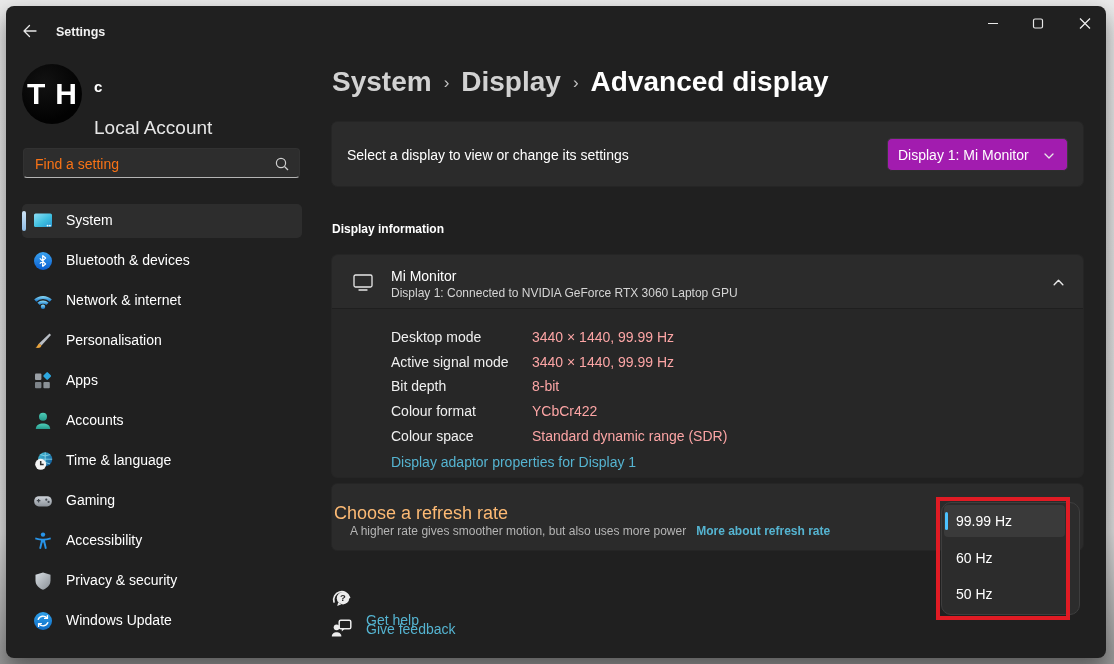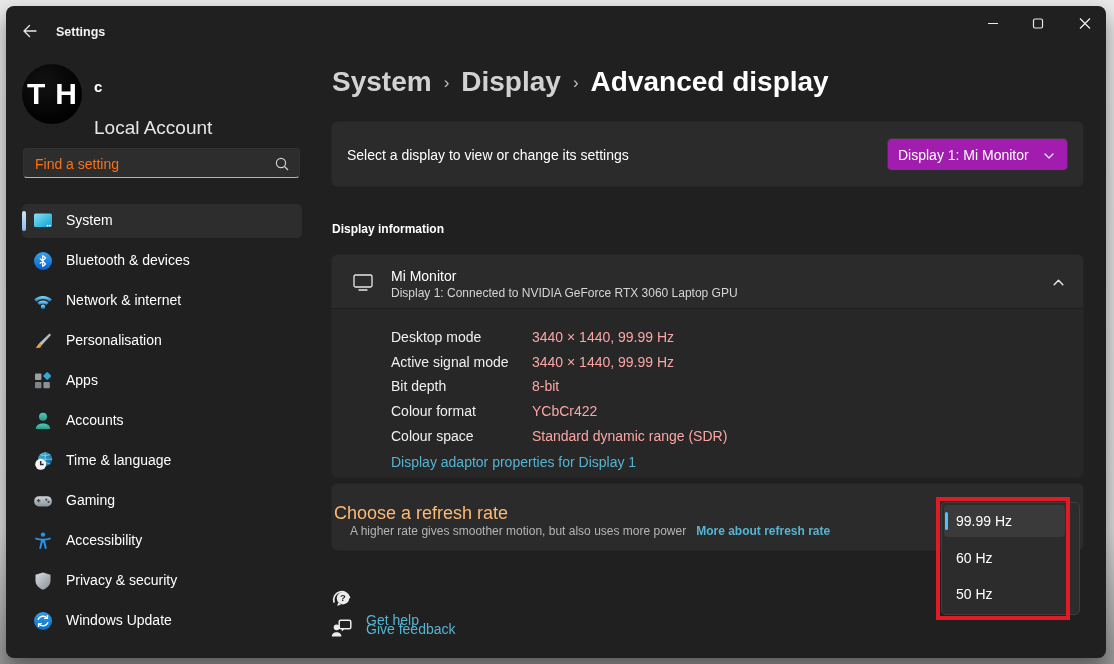--- a/index.html
+++ b/index.html
@@ -49,21 +49,21 @@
   border-bottom:1px solid #1f1f1f; border-radius:6px 6px 0 0; }
 .c2title { position:absolute; left:59px; top:13px; font-size:14px; color:#fff; }
 .c2sub { position:absolute; left:59px; top:31px; font-size:12px; color:#d5d5d5; }
 .row { position:absolute; left:59px; font-size:14px; color:#f0f0f0; }
 .rowv { position:absolute; left:200px; font-size:14px; color:#fca5a5; }
 .link { color:#55b4d1; }
 .card3 { top:477px; height:68px; }
 .card3 .t { position:absolute; left:2px; top:19px; font-size:18px; color:#fdba74; }
 .card3 .s { position:absolute; left:18px; top:40px; font-size:12px; color:#b5b5b5; }
 .flyout { left:935px; top:496px; width:139px; height:113px; background:#2c2c2c;
-  border:1px solid #3e3e3e; border-radius:5px; z-index:5; }
+  border:1px solid #3e3e3e; border-radius:10px; z-index:5; }
 .fitem { position:absolute; left:2px; width:121px; height:32px; border-radius:4px; font-size:14px; color:#fff; }
 .fitem .tx { position:absolute; left:12px; top:8px; }
 .fitem.sel { background:#3a3a3a; }
 .fitem .fpill { position:absolute; left:1px; top:7px; width:3px; height:18px; border-radius:2px; background:#4cc2ff; }
 .redbox { left:930px; top:491px; width:134px; height:123px; border:4px solid #e01b24; z-index:6; }
 .help { font-size:14px; color:#55b4d1; }
 </style>
 </head>
 <body>
 <div class="window">

